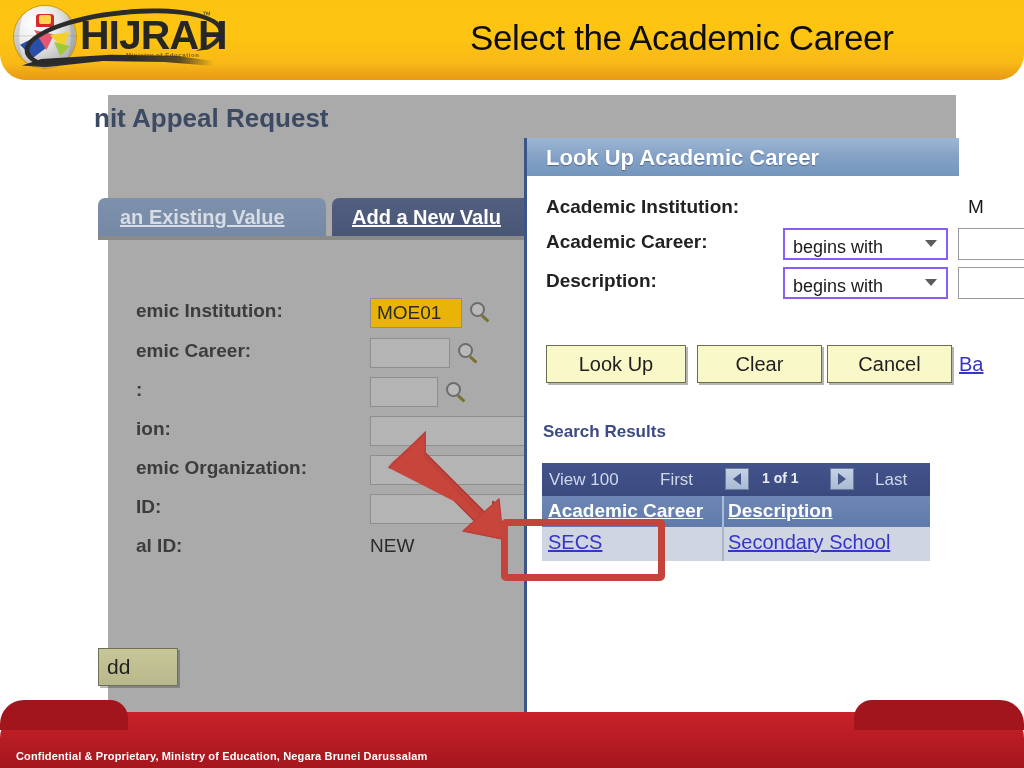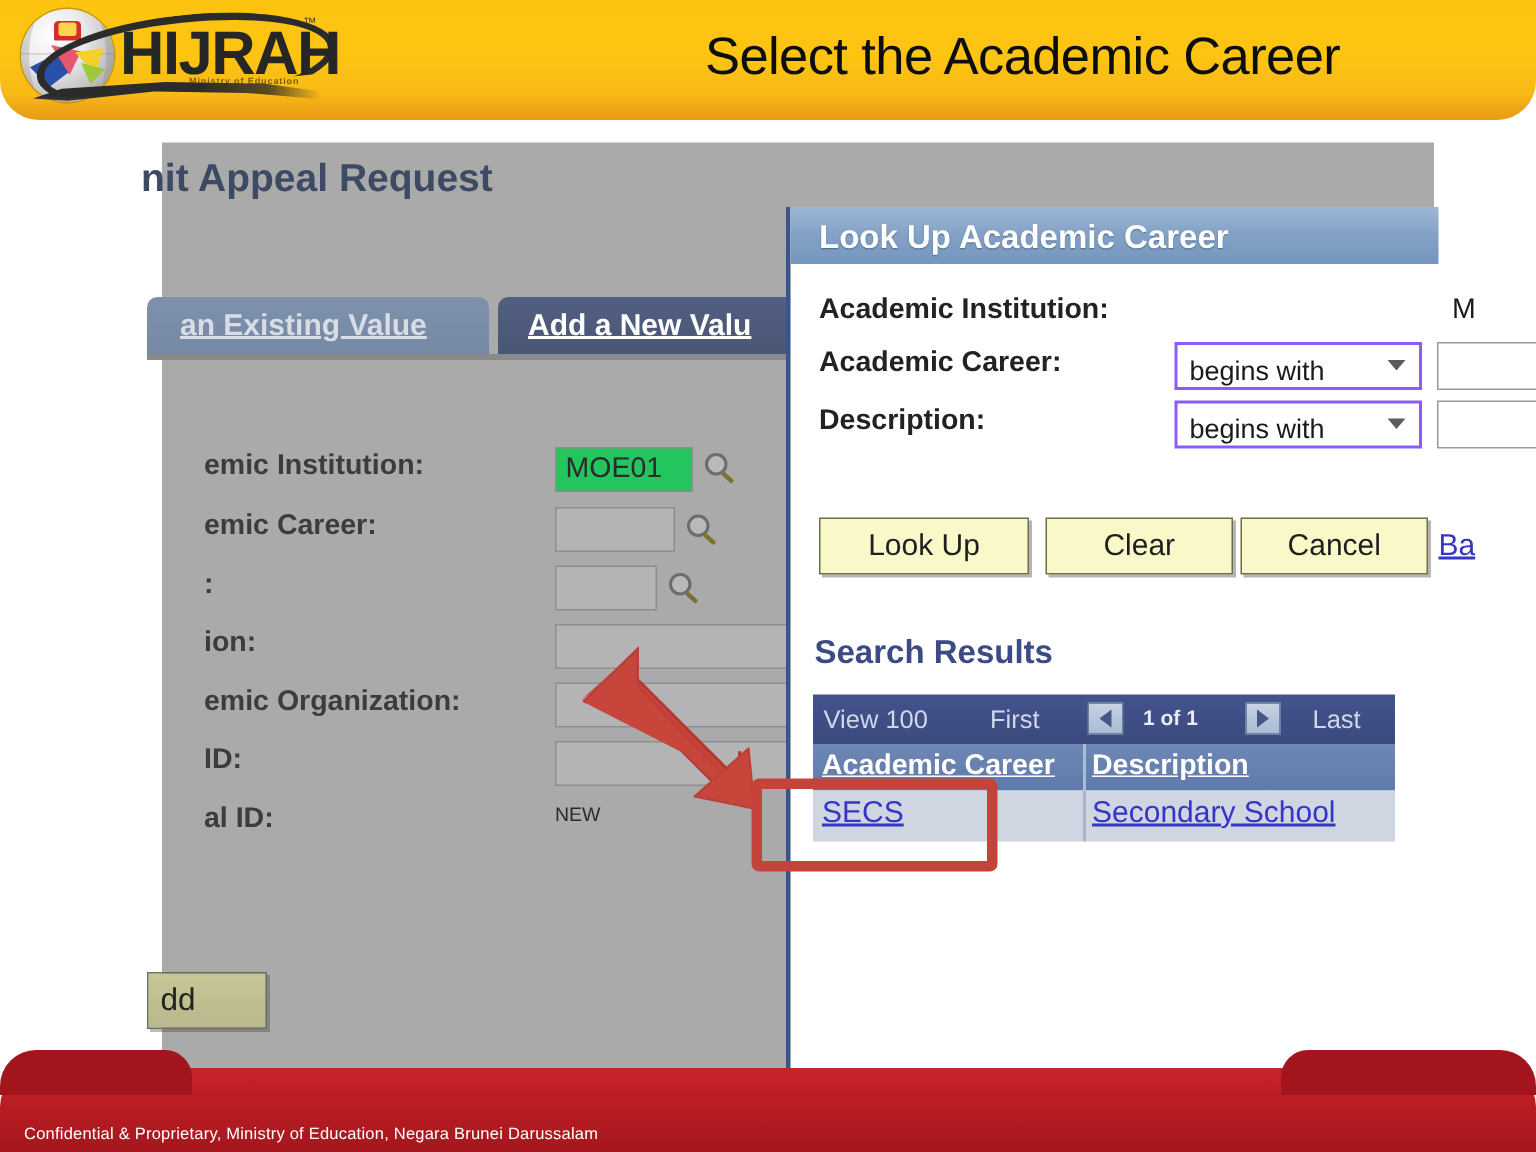--- a/index.html
+++ b/index.html
@@ -82,21 +82,21 @@
   #footer-accent{
     position:absolute; left:0; top:-12px; width:128px; height:30px;
     background:#a3151c; border-top-left-radius:24px; border-top-right-radius:18px;
   }
   #footer-accent2{
     position:absolute; right:0; top:-12px; width:170px; height:30px;
     background:#a3151c; border-top-right-radius:24px; border-top-left-radius:18px;
   }
   #footer-text{
     position:absolute; left:16px; top:38px;
-    font-size:11px; font-weight:400; color:#ffffff; letter-spacing:.15px;
+    font-size:11px; font-weight:700; color:#ffffff; letter-spacing:.15px;
     white-space:nowrap;
   }
 
   
   #app-screenshot{
     position:absolute; left:108px; top:95px; width:848px; height:618px;
     background:#aaaaaa;
   }
   #page-title-text{
     position:absolute; left:-14px; top:8px;
@@ -133,27 +133,27 @@
   .form-row{ position:absolute; height:30px;margin-left:38px; }
   .form-label{
     position:absolute; left:0; top:2px;
     font-size:19px; font-weight:700; color:#3c3c3c; white-space:nowrap;
   }
   .form-input{
     position:absolute; top:0; height:30px;
     background:#b4b4b4;
     border:1px solid #8e8e8e;
   }
-  .form-input.filled{ background:#22c55e; }
+  .form-input.filled{ background:#eab308; }
   .form-value{
     position:absolute; left:6px; top:3px;
     font-size:19px; color:#2b2b2b;
   }
   .static-value{
-    position:absolute; font-size:13px; color:#2b2b2b;
+    position:absolute; font-size:19px; color:#2b2b2b;
   }
   
   .mag{
     position:absolute; width:22px; height:22px;
   }
   .mag .lens{
     position:absolute; left:0; top:0; width:15px; height:15px;
     border:2px solid #6c6c6c; border-radius:50%;
     background:rgba(255,255,255,.18);
   }
@@ -225,21 +225,21 @@
     display:flex; align-items:center; justify-content:center;
     font-size:20px; color:#1f1f1f;
   }
   #lk-link{
     position:absolute; font-size:20px; color:#3535c8;
     text-decoration:underline; white-space:nowrap;
   }
 
   #search-results-title{
     position:absolute; left:16px; top:284px;
-    font-size:22px; font-weight:700; color:#3c4a85;
+    font-size:17px; font-weight:700; color:#3c4a85;
   }
 
   
   #results-grid{ position:absolute; left:15px; top:325px; width:388px; }
   #grid-nav{
     position:relative; width:388px; height:33px;
     background:linear-gradient(to bottom,#43538c 0%,#3b4a7e 100%);
     color:#cfd7ea; font-size:17px;
   }
   #grid-nav > span{ position:absolute; top:7px; white-space:nowrap; }

